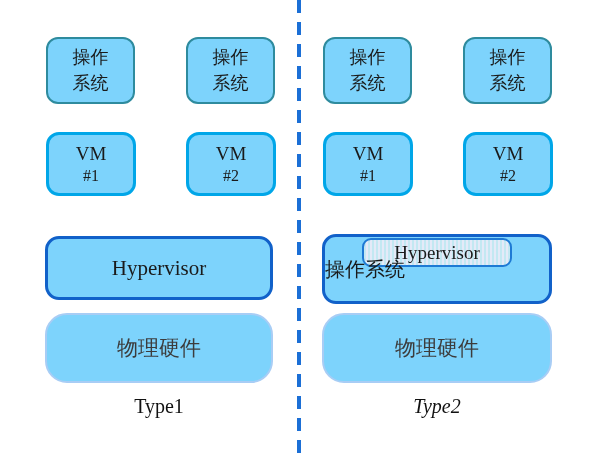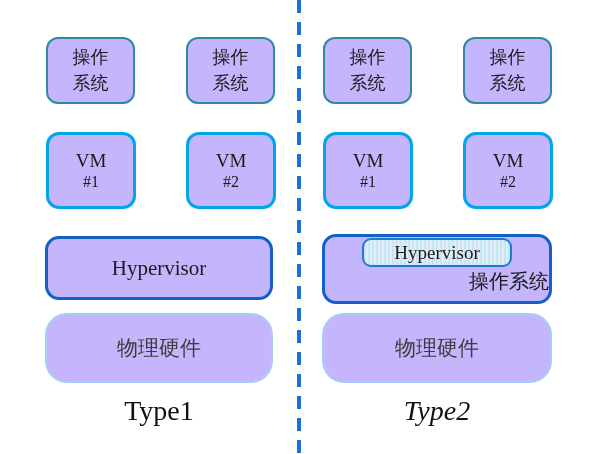--- a/index.html
+++ b/index.html
@@ -8,36 +8,36 @@
     width: 600px;
     height: 454px;
     background: #ffffff;
     overflow: hidden;
     font-family: "Liberation Serif", "DejaVu Serif", serif;
     color: #1a1a1a;
   }
   .box {
     position: absolute;
     box-sizing: border-box;
-    background: #c4b5fd;
+    background: #7dd3fc;
     display: flex;
     flex-direction: column;
     align-items: center;
     justify-content: center;
     text-align: center;
   }
   .os-box {
     width: 89px; height: 67px;
     border: 2px solid var(--os-border, #2e8b9e);
     border-radius: 12px;
     font-size: 18px;
     line-height: 1.42;
   }
   .vm-box {
-    width: 90px; height: 77px;
+    width: 90px; height: 64px;
     border: 3px solid var(--vm-border, #00a6e8);
     border-radius: 13px;
     line-height: 1.25;
   }
   .vm-line1 { font-size: 19px; }
   .vm-line2 { font-size: 16px; }
   .hyp-box {
     width: 228px; height: 64px;
     border: 3px solid var(--hypervisor-border, #1161c9);
     border-radius: 14px;
@@ -68,28 +68,28 @@
       var(--hypervisor-stripe-a, #c3e8f2) 0 2px,
       var(--hypervisor-stripe-b, #e4eaf8) 2px 4px);
     display: flex;
     align-items: center;
     justify-content: center;
     font-size: 19px;
   }
   .host-os-label {
     position: absolute;
     left: 0; right: 0;
-    bottom: 6px;
-    text-align: right;
+    bottom: 18px;
+    text-align: left;
     font-size: 20px;
   }
   .caption {
     position: absolute;
     text-align: center;
-    font-size: 28px;
+    font-size: 20px;
     color: #111111;
   }
   .divider {
     position: absolute;
     left: 297px;
     top: 0;
     width: 4px;
     height: 454px;
     background: repeating-linear-gradient(180deg,
       var(--divider, #1b6fd6) 0 13px,

